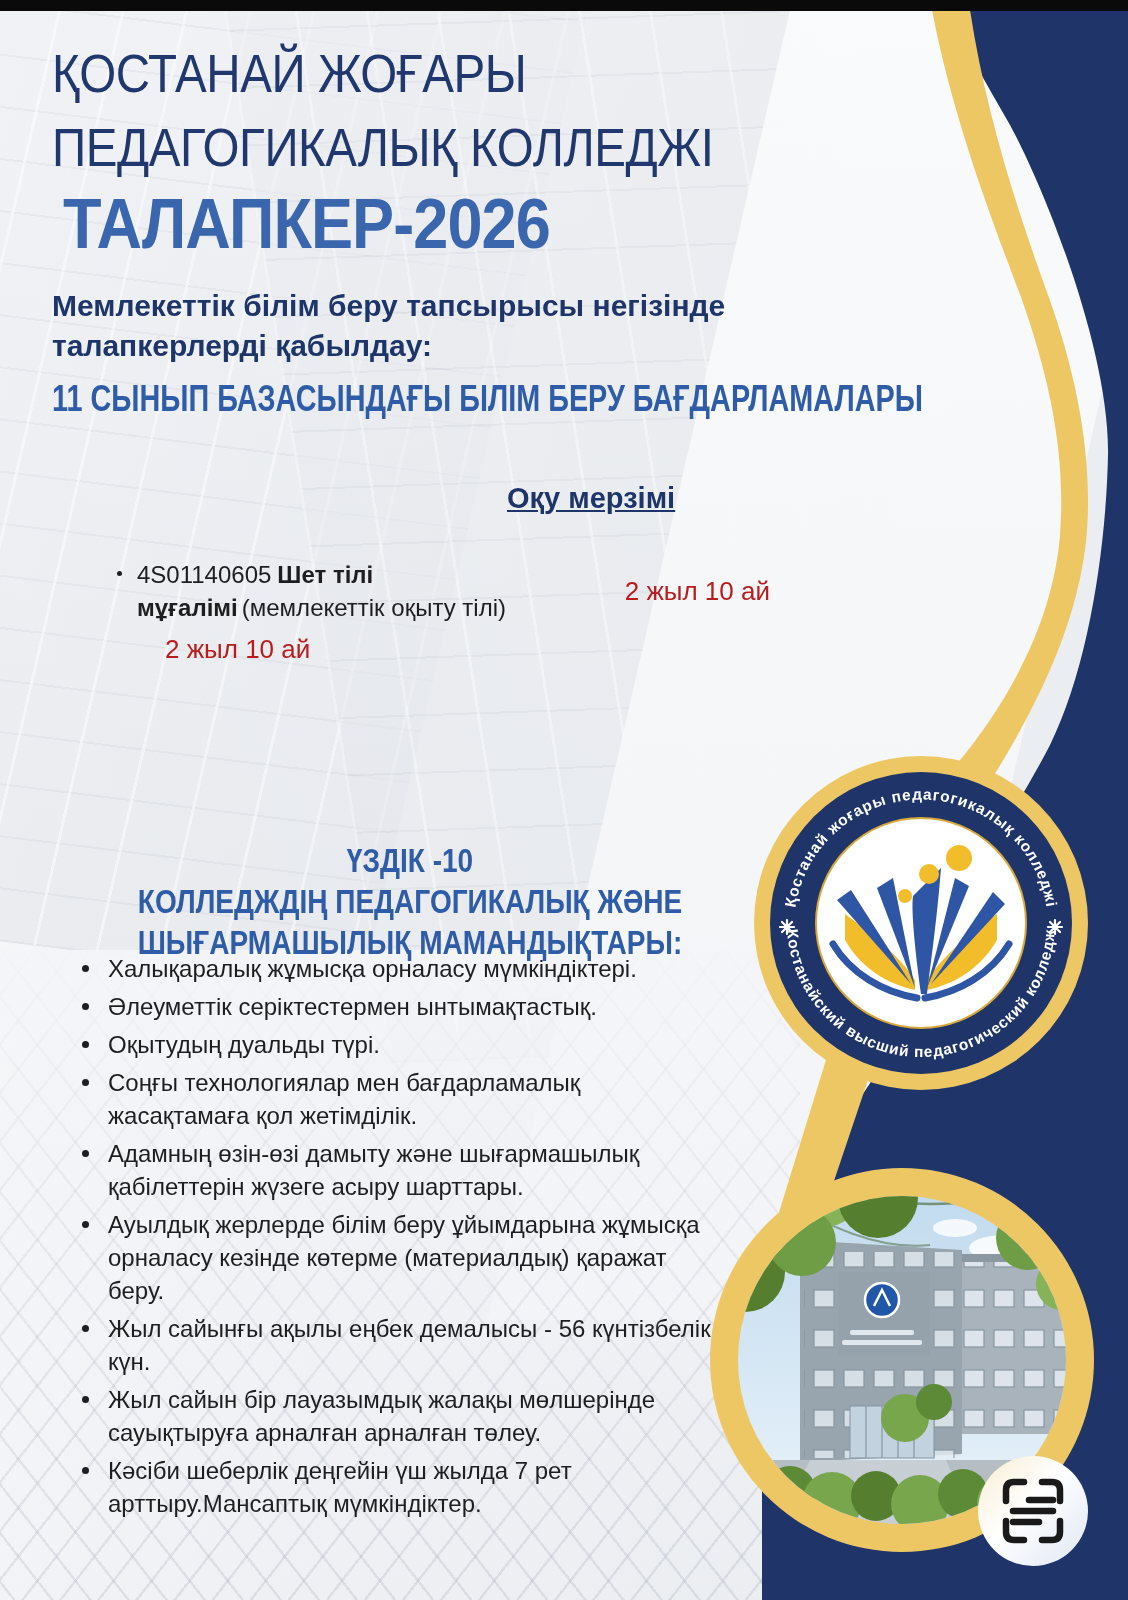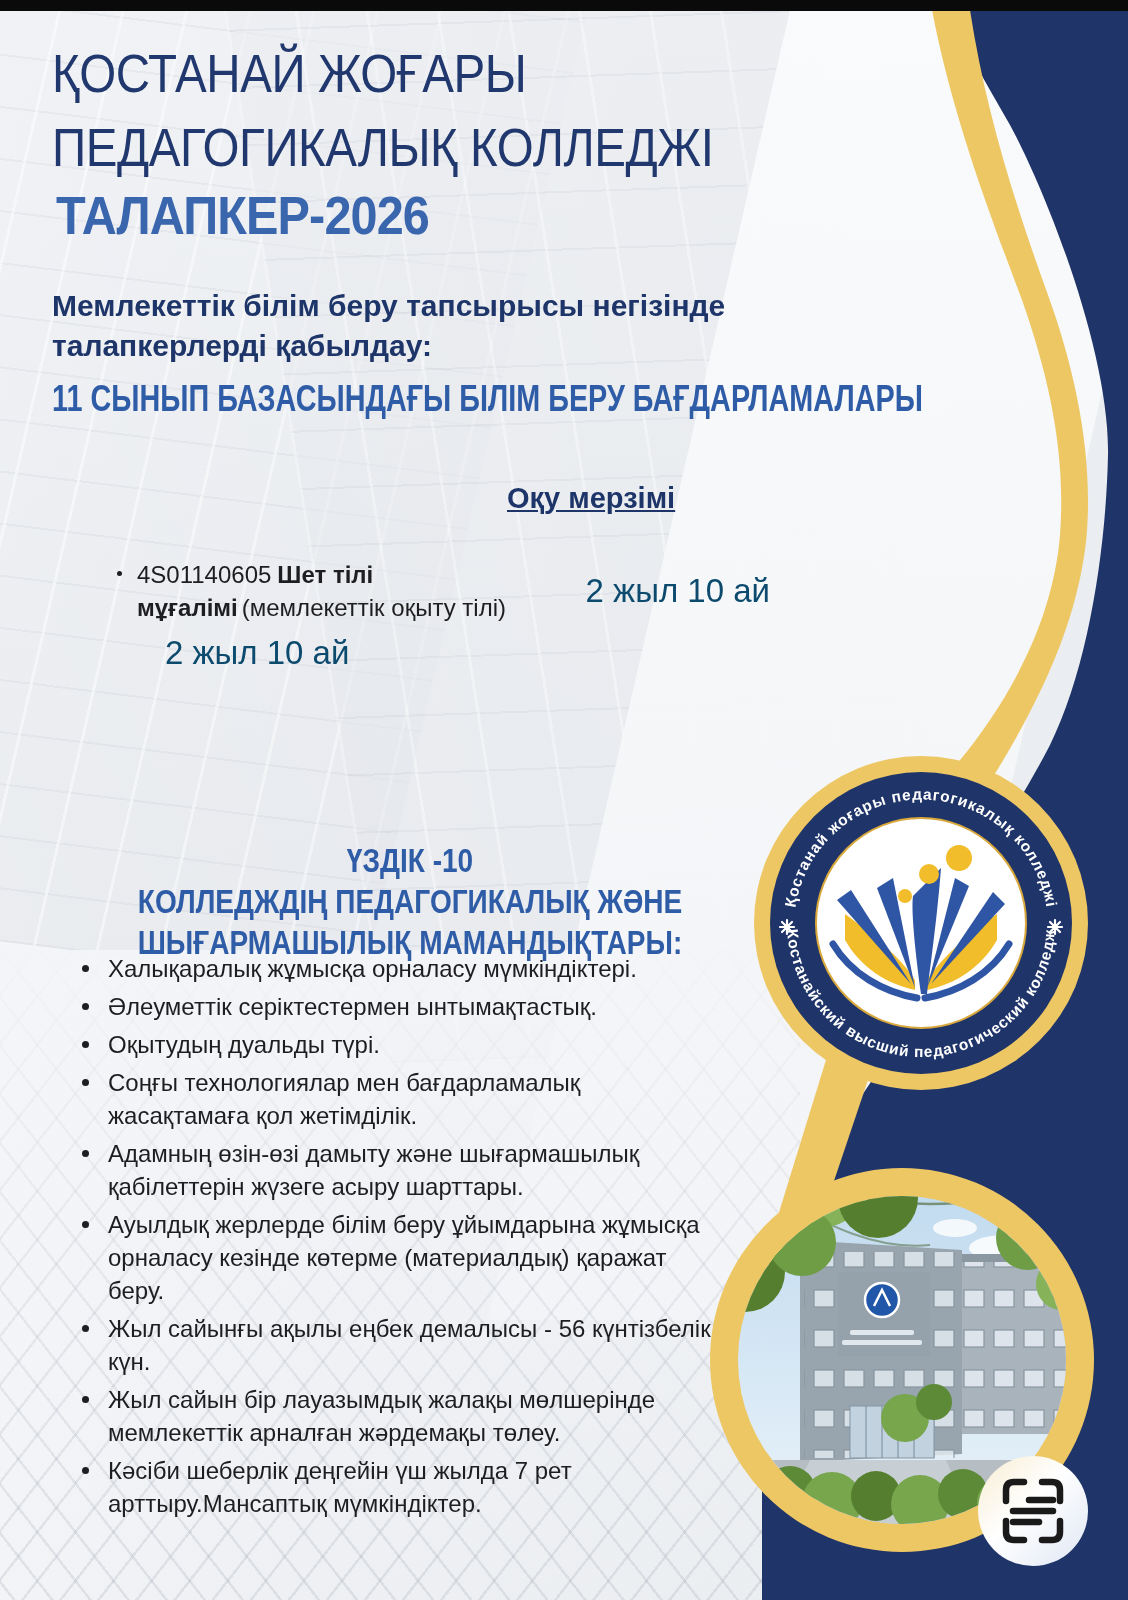--- a/index.html
+++ b/index.html
@@ -27,36 +27,36 @@
   .top-black-bar{position:absolute;left:0;top:0;width:100%;height:11px;background:#0a0a0a;z-index:6;}
   
   .deco{position:absolute;inset:0;z-index:4;pointer-events:none;}
   .logo-arc{fill:#ffffff;font-size:15.5px;letter-spacing:.9px;font-weight:600;
             font-family:"Liberation Sans","DejaVu Sans",sans-serif;}
   
   .content{position:absolute;left:52px;top:0;width:730px;z-index:3;}
   .condensed{display:inline-block;transform:scaleX(.88);transform-origin:left center;white-space:nowrap;}
   .college-title{position:absolute;left:0;top:36px;font-weight:normal;font-size:54px;line-height:74px;
                  color:#21386f;letter-spacing:-.5px;}
-  .campaign{position:absolute;left:4px;top:184px;font-weight:bold;font-size:54px;color:#3a66ae;letter-spacing:-1px;}
+  .campaign{position:absolute;left:11px;top:184px;font-weight:bold;font-size:70px;color:#3a66ae;letter-spacing:-1px;}
   .campaign .condensed{transform:scaleX(.9);}
   .intro{position:absolute;left:0;top:286px;width:740px;font-weight:700;font-size:30px;line-height:40px;color:#1d3568;}
   .progs-heading{position:absolute;left:0;top:378px;font-weight:bold;font-size:36px;color:#2e5ca6;letter-spacing:0;}
   .progs-heading .condensed{transform:scaleX(.8);}
   .thead{position:absolute;left:0;top:462px;width:700px;color:#1d3568;font-weight:700;font-size:29px;line-height:37px;}
   .thead .col1{width:340px;}
   .thead .col2{position:absolute;left:455px;top:18px;white-space:nowrap;text-decoration:underline;}
   .prog-rows{position:absolute;left:38px;top:558px;width:680px;}
   .prog-row{display:flex;margin-bottom:10px;margin-left:47px;}
   .prog-left{position:relative;width:468px;font-size:24px;line-height:33px;color:#1e1e20;}
   .prog-left::before{content:"";position:absolute;left:-20px;top:13px;width:5px;height:5px;border-radius:50%;background:#1e1e20;}
   .prog-left b{font-weight:700;}
   .prog-code{margin-right:6px;}
   .prog-note{margin-left:4px;}
-  .prog-duration{align-self:center;margin-left:28px;font-size:33px;color:#0c4a6e;white-space:nowrap;}
+  .prog-duration{align-self:center;margin-left:28px;font-size:26px;color:#b91c1c;white-space:nowrap;}
   .top10-head{position:absolute;left:-14px;top:840px;width:744px;text-align:center;color:#2e5ca6;
               font-weight:bold;font-size:33px;line-height:41px;}
   .top10-head .inner{display:inline-block;transform:scaleX(.85);transform-origin:center top;width:860px;margin-left:-58px;}
   .benefits{position:absolute;left:56px;top:952px;width:612px;margin:0;padding:0;list-style:none;
             font-size:24px;line-height:33px;color:#1e1e20;}
   .benefits li{position:relative;margin-bottom:5px;}
   .benefits li::before{content:"";position:absolute;left:-26px;top:13px;width:7px;height:7px;border-radius:50%;background:#1e1e20;}
 </style>
 </head>
 <body>
@@ -235,18 +235,18 @@
     </div>
 
     <ul class="benefits">
       <li>Халықаралық жұмысқа орналасу мүмкіндіктері.</li>
       <li>Әлеуметтік серіктестермен ынтымақтастық.</li>
       <li>Оқытудың дуальды түрі.</li>
       <li>Соңғы технологиялар мен бағдарламалық жасақтамаға қол жетімділік.</li>
       <li>Адамның өзін-өзі дамыту және шығармашылық қабілеттерін жүзеге асыру шарттары.</li>
       <li>Ауылдық жерлерде білім беру ұйымдарына жұмысқа орналасу кезінде көтерме (материалдық) қаражат беру.</li>
       <li>Жыл сайынғы ақылы еңбек демалысы - 56 күнтізбелік күн.</li>
-      <li>Жыл сайын бір лауазымдық жалақы мөлшерінде мемлекеттік арналған жәрдемақы төлеу.</li>
+      <li>Жыл сайын бір лауазымдық жалақы мөлшерінде сауықтыруға арналған арналған төлеу.</li>
       <li>Кәсіби шеберлік деңгейін үш жылда 7 рет арттыру.Мансаптық мүмкіндіктер.</li>
     </ul>
 
   </div>
 </div>
 
 </body></html>

